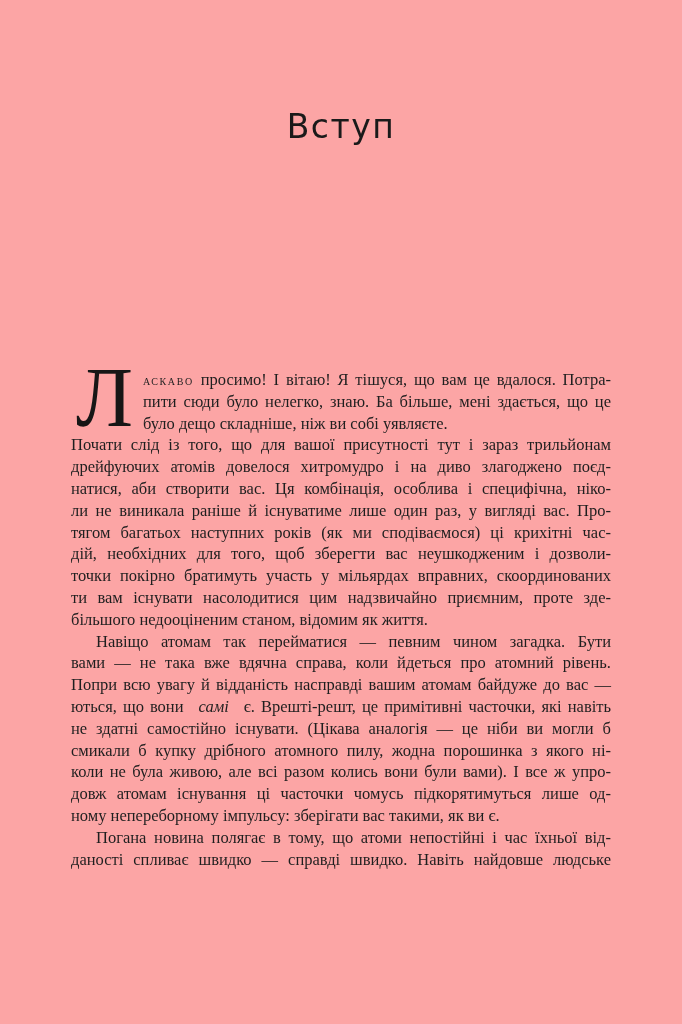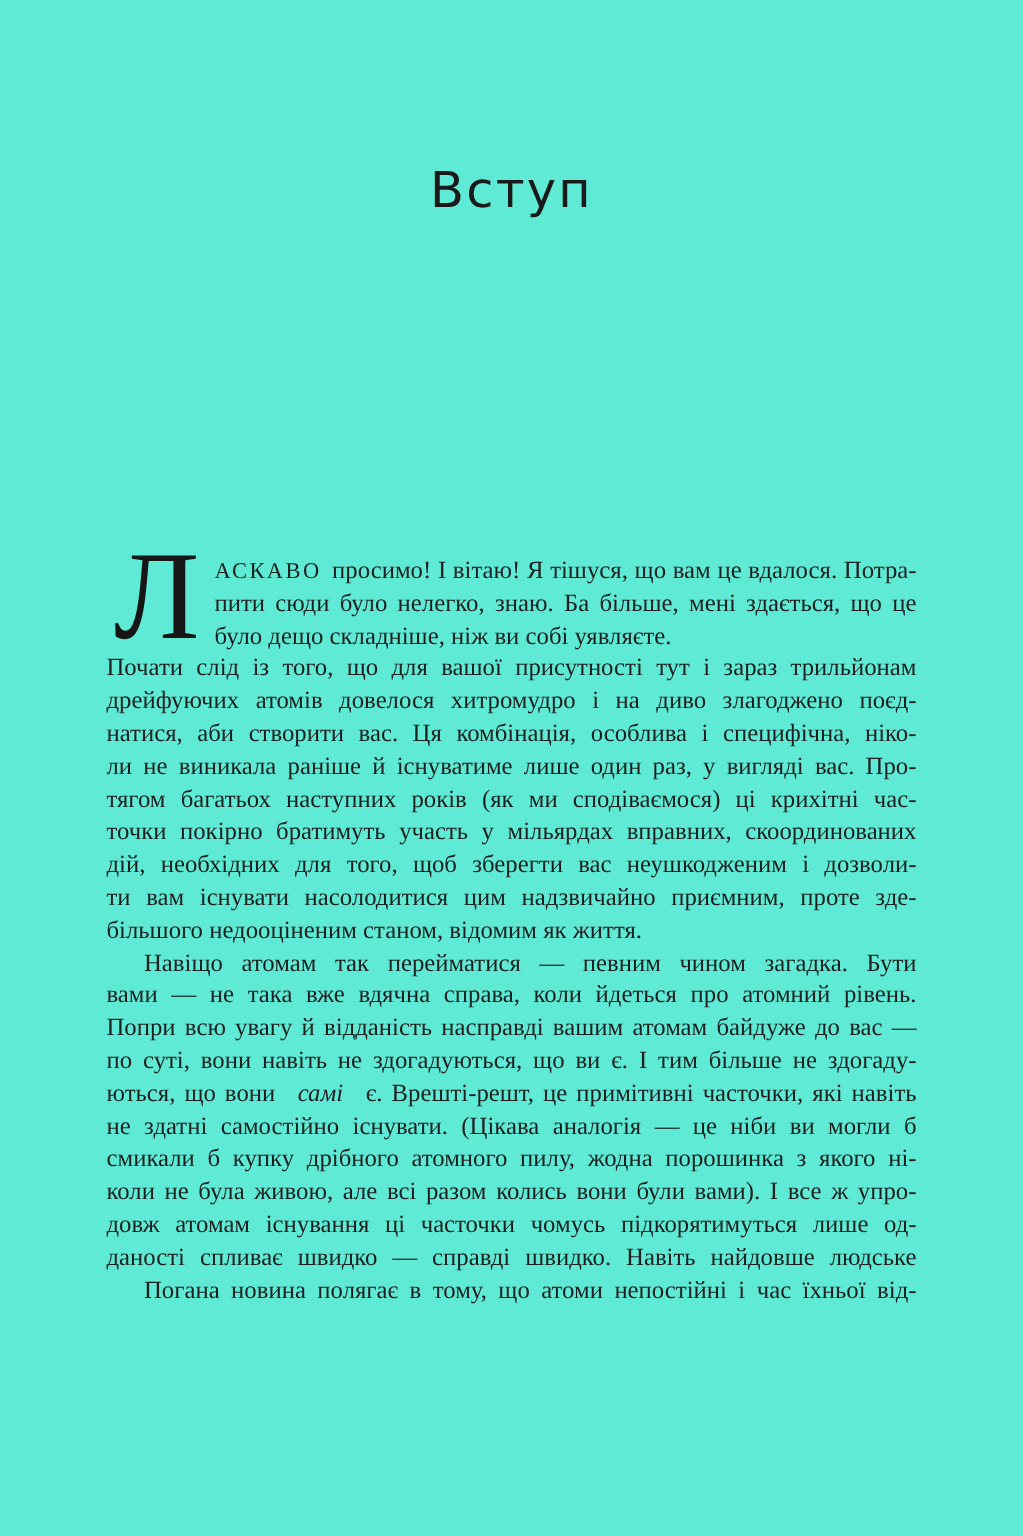--- a/index.html
+++ b/index.html
@@ -5,21 +5,21 @@
   html, body {
     margin: 0;
     padding: 0;
     background: #e8e8e8;
   }
   .page {
     position: relative;
     width: 682px;
     height: 1024px;
     margin: 0 auto;
-    background: #5eead4;
+    background: #fca5a5;
     overflow: hidden;
     font-family: "Liberation Serif", serif;
     color: #1f1f1f;
   }
   .chapter-title {
     position: absolute;
     top: 84px;
     left: 0;
     width: 100%;
     text-align: center;
@@ -56,21 +56,21 @@
   .dropcap {
     position: absolute;
     left: 5px;
     top: -13px;
     font-size: 84px;
     line-height: 84px;
     font-weight: 400;
     color: #161616;
   }
   .sc {
-    font-size: 15px;
+    font-size: 10px;
     letter-spacing: 1.6px;
     margin-right: 7px;
   }
   .it {
     font-style: italic;
     margin: 0 15px;
   }
 </style>
 </head>
 <body>
@@ -87,37 +87,37 @@
       <div class="line">пити сюди було нелегко, знаю. Ба більше, мені здається, що це</div>
       <div class="line nojust">було дещо складніше, ніж ви собі уявляєте.</div>
     </div>
 
     <div class="para">
       <div class="line">Почати слід із того, що для вашої присутності тут і зараз трильйонам</div>
       <div class="line">дрейфуючих атомів довелося хитромудро і на диво злагоджено поєд-</div>
       <div class="line">натися, аби створити вас. Ця комбінація, особлива і специфічна, ніко-</div>
       <div class="line">ли не виникала раніше й існуватиме лише один раз, у вигляді вас. Про-</div>
       <div class="line">тягом багатьох наступних років (як ми сподіваємося) ці крихітні час-</div>
+      <div class="line">дій, необхідних для того, щоб зберегти вас неушкодженим і дозволи-</div>
       <div class="line">точки покірно братимуть участь у мільярдах вправних, скоординованих</div>
-      <div class="line">дій, необхідних для того, щоб зберегти вас неушкодженим і дозволи-</div>
       <div class="line">ти вам існувати насолодитися цим надзвичайно приємним, проте зде-</div>
       <div class="line nojust">більшого недооціненим станом, відомим як життя.</div>
     </div>
 
     <div class="para">
       <div class="line indent">Навіщо атомам так перейматися — певним чином загадка. Бути</div>
       <div class="line">вами — не така вже вдячна справа, коли йдеться про атомний рівень.</div>
       <div class="line">Попри всю увагу й відданість насправді вашим атомам байдуже до вас —</div>
-      <div class="line">по суті, вони навіть не здогадуються, що ви є. І тим більше не здогаду-</div>
       <div class="line"><span>ються, що вони</span><span class="it">самі</span><span>є. Врешті-решт, це примітивні часточки, які навіть</span></div>
       <div class="line">не здатні самостійно існувати. (Цікава аналогія — це ніби ви могли б</div>
       <div class="line">смикали б купку дрібного атомного пилу, жодна порошинка з якого ні-</div>
       <div class="line">коли не була живою, але всі разом колись вони були вами). І все ж упро-</div>
       <div class="line">довж атомам існування ці часточки чомусь підкорятимуться лише од-</div>
+      <div class="line nojust">ному непереборному імпульсу: зберігати вас такими, як ви є.</div>
     </div>
 
     <div class="para">
+      <div class="line indent">Погана новина полягає в тому, що атоми непостійні і час їхньої від-</div>
       <div class="line">даності спливає швидко — справді швидко. Навіть найдовше людське</div>
-      <div class="line indent">Погана новина полягає в тому, що атоми непостійні і час їхньої від-</div>
     </div>
 
   </div>
 </div>
 
 </body></html>

